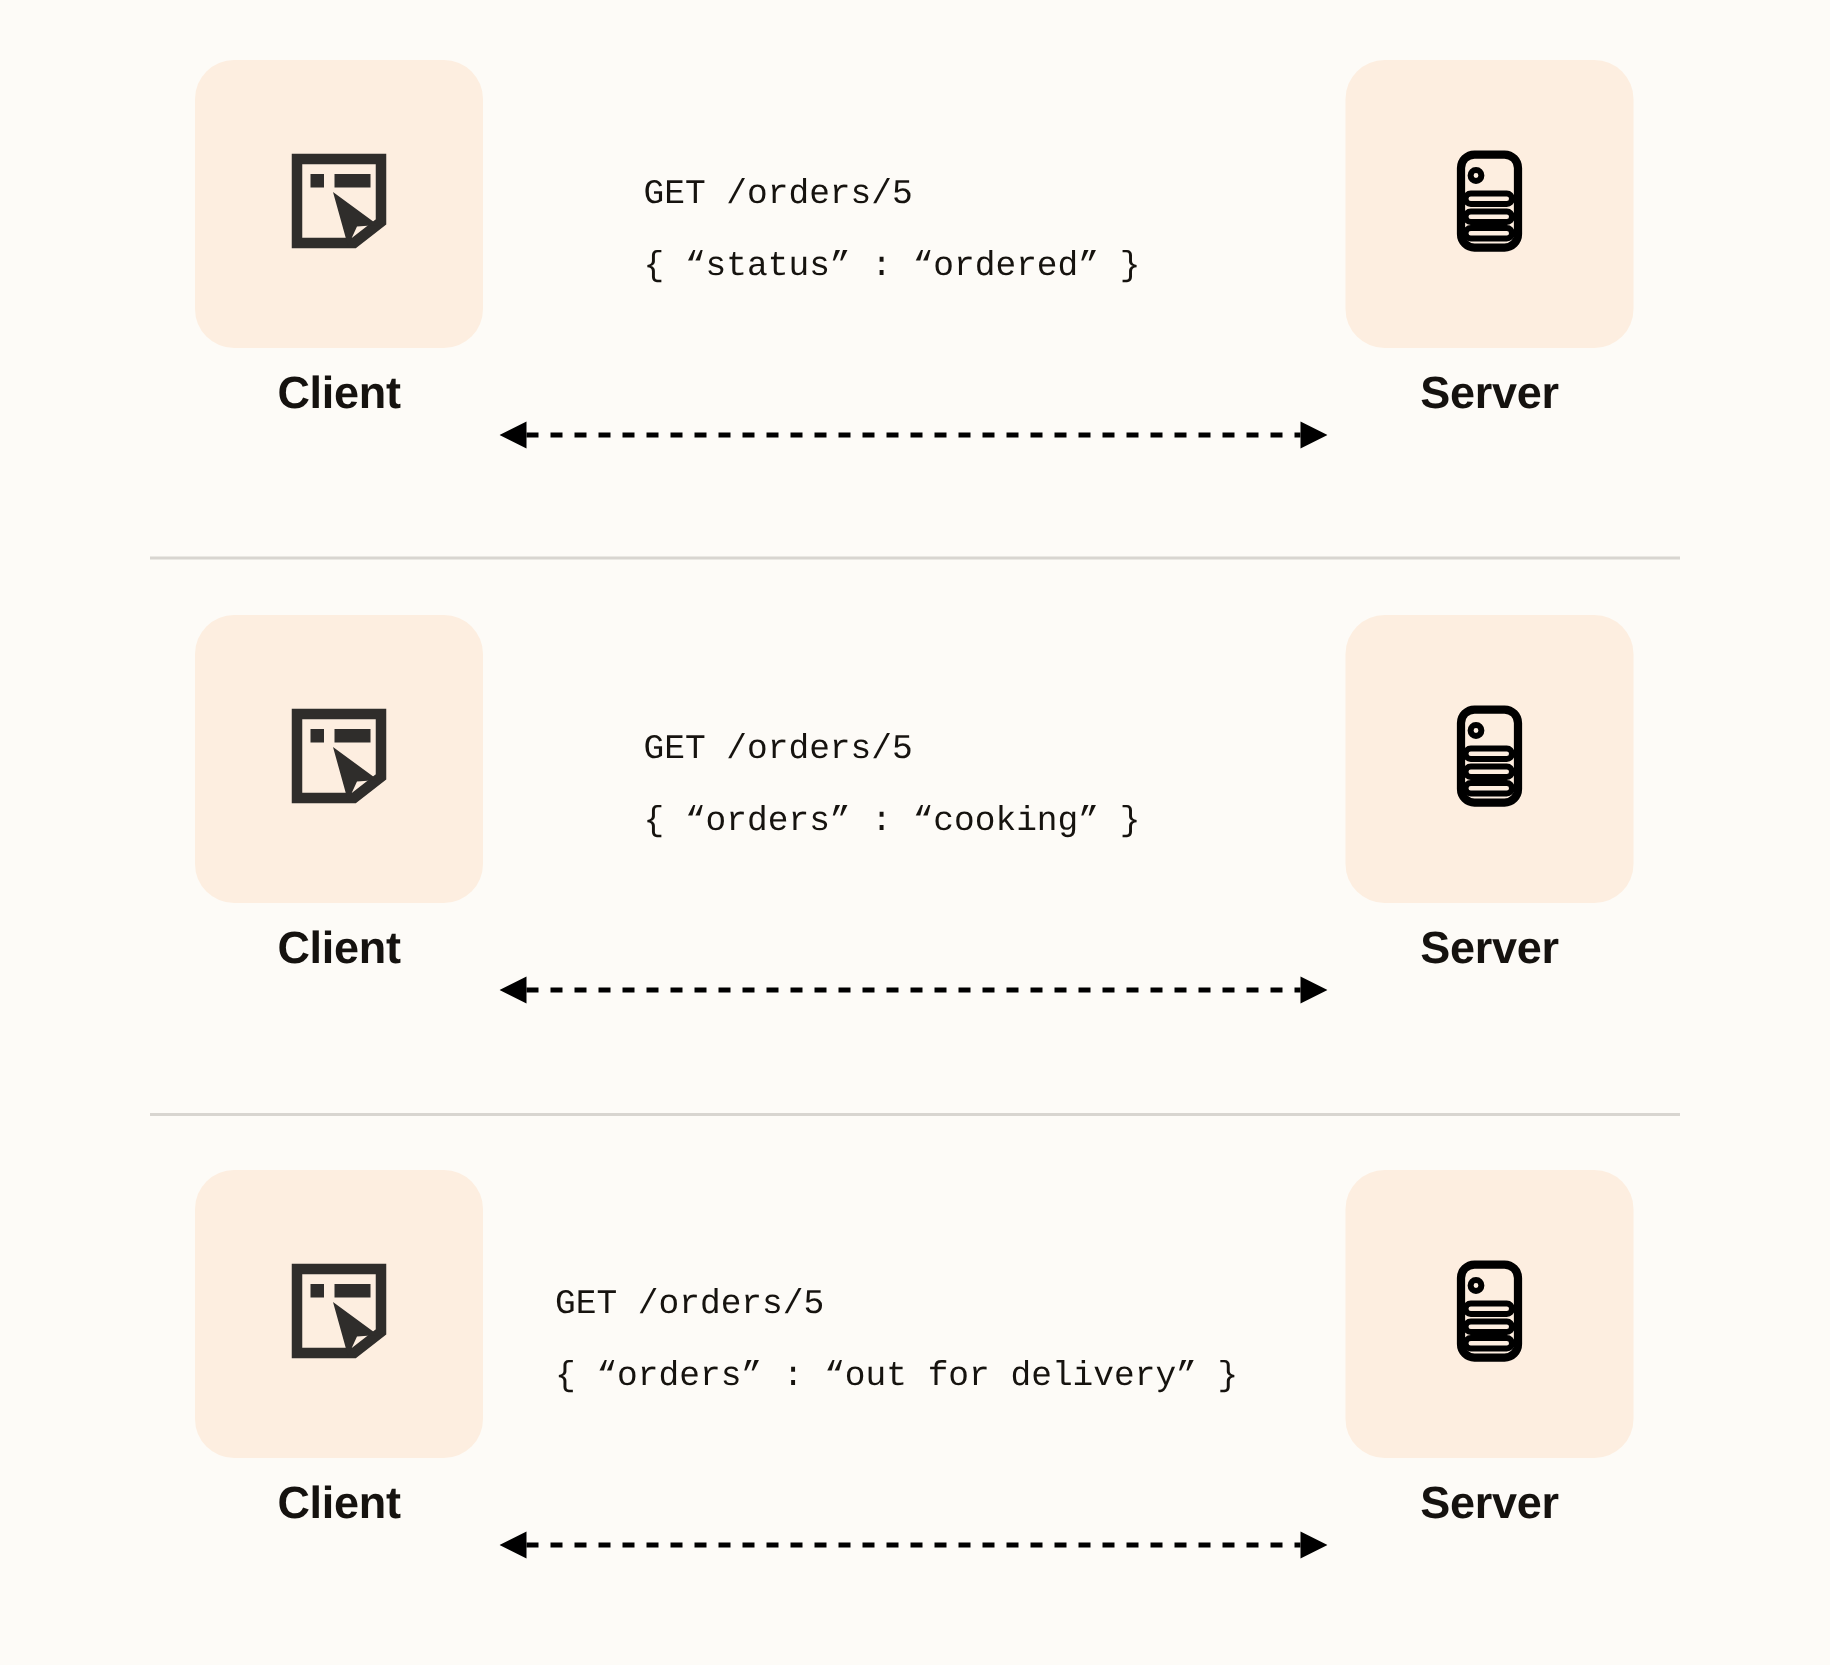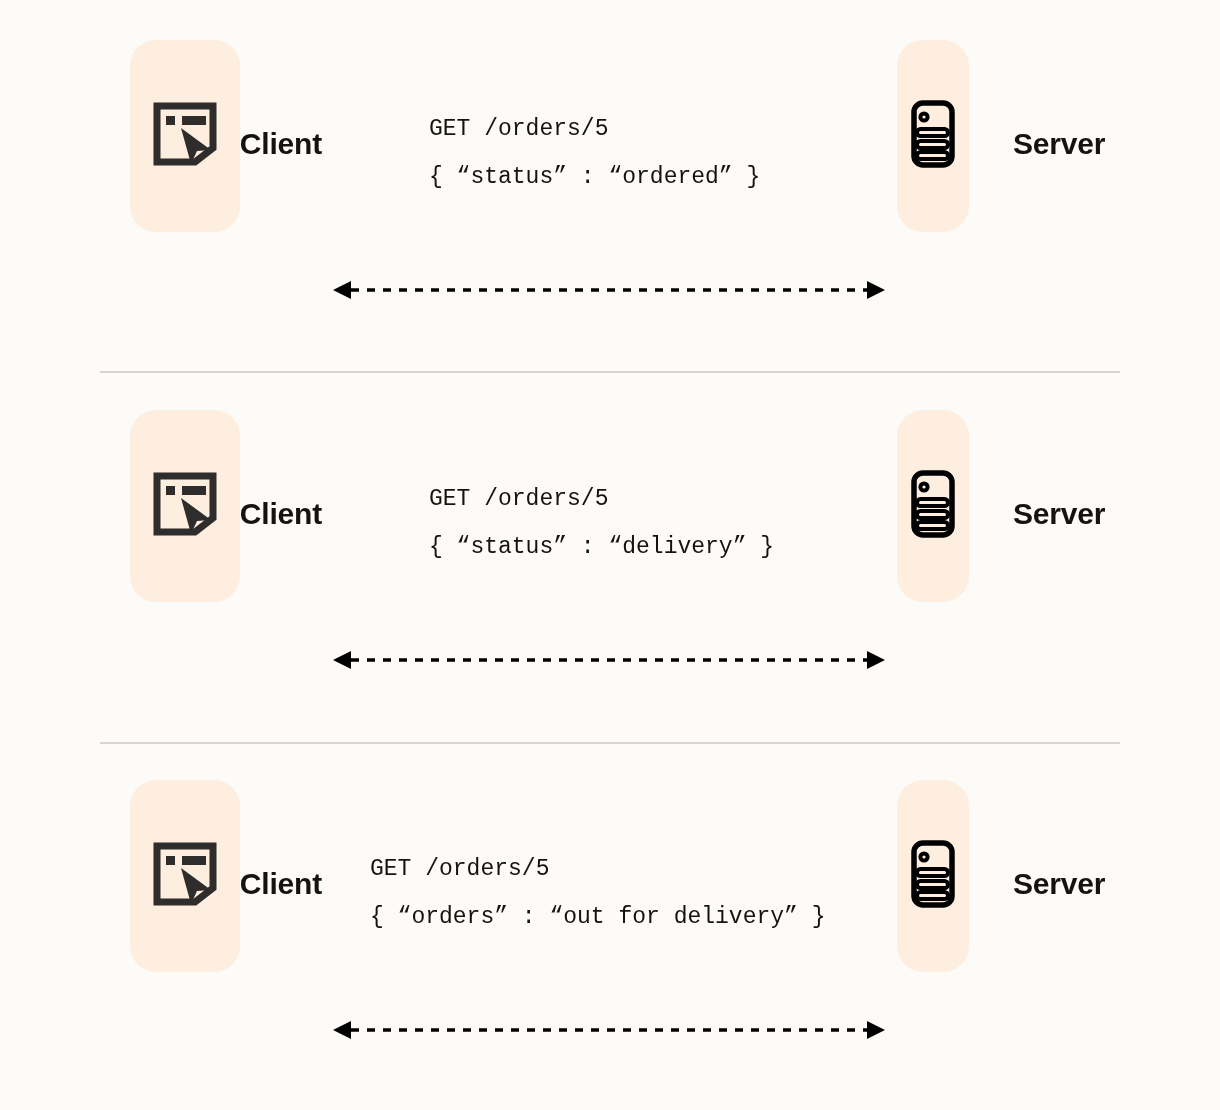--- a/index.html
+++ b/index.html
@@ -29,25 +29,25 @@
   }
   .row-1 { top: 40px;  height: 300px; }
   .row-2 { top: 410px; height: 300px; }
   .row-3 { top: 780px; height: 300px; }
 
   
   .node {
     position: absolute;
     width: 192px;
     display: flex;
-    flex-direction: row;
+    flex-direction: column;
     align-items: center;
   }
   .node-client { left: 130px; }
-  .node-server { left: 897px; gap: 44px; }
+  .node-server { left: 897px; }
 
   .node-card {
     width: 192px;
     height: 192px;
     background: #fdeee0;
     border-radius: 26px;
     display: flex;
     align-items: center;
     justify-content: center;
     box-sizing: border-box;
@@ -160,21 +160,21 @@
             <rect x="33" y="18" width="24" height="9" fill="#2f2d2b"></rect>
             <path d="M32 30 L62 52 L48 53 L42 66 Z" fill="#2f2d2b"></path>
           </svg>
         </span>
       </div>
       <div class="node-label">Client</div>
     </div>
 
     <div class="message msg-pos-a">
       <div class="msg-line-1">GET /orders/5</div>
-      <div class="msg-line-2">{ “status” : “delivery” }</div>
+      <div class="msg-line-2">{ “orders” : “cooking” }</div>
     </div>
 
     <div class="arrow" style="left:333px; top:238px; width:552px;">
       <svg width="552" height="24" viewBox="0 0 552 24">
         <path d="M0 12 L18 3 L18 21 Z" fill="#000"></path>
         <path d="M552 12 L534 3 L534 21 Z" fill="#000"></path>
         <line x1="18" y1="12" x2="534" y2="12" stroke="#000" stroke-width="3.4" stroke-dasharray="8 8"></line>
       </svg>
     </div>
 

